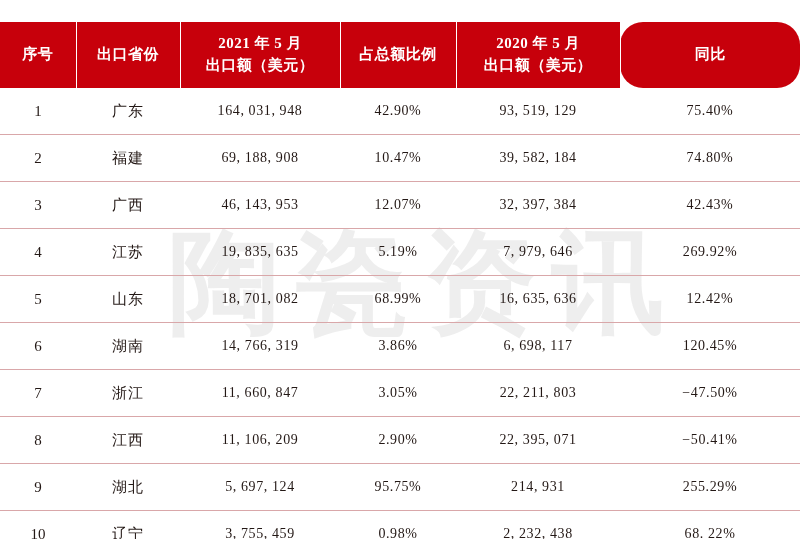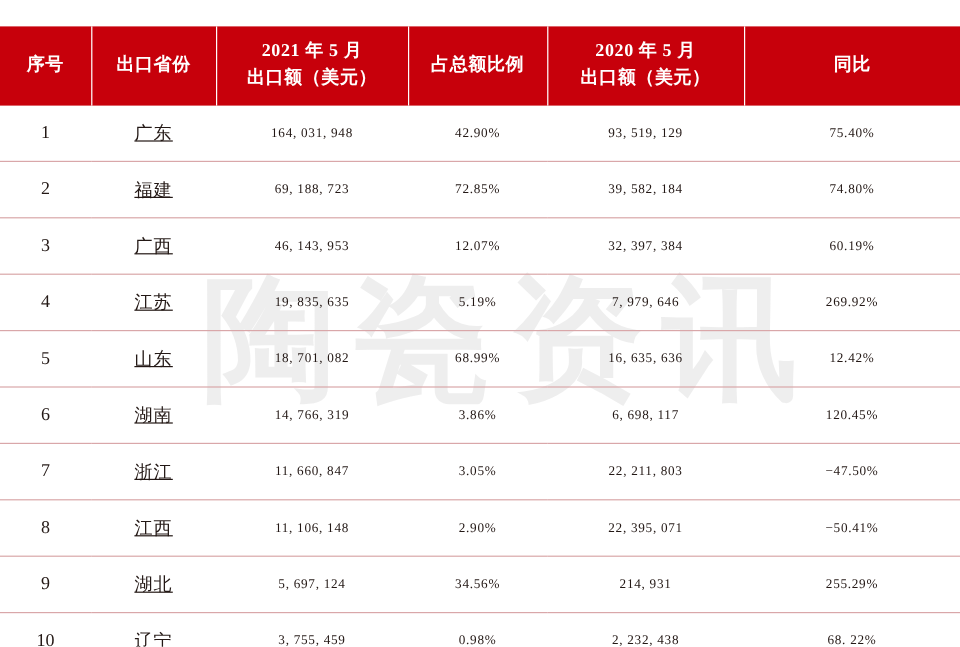--- a/index.html
+++ b/index.html
@@ -41,48 +41,48 @@
     line-height: 1.45;
     padding: 9px 4px;
     text-align: center;
     vertical-align: middle;
     border-right: 1px solid #ffffff;
     font-family: "Liberation Serif", serif;
     letter-spacing: 0.5px;
   }
   thead th:last-child {
     border-right: none;
+    border-radius: 23px;
   }
   thead tr { height: 66px; }
 
   tbody td {
     font-size: 15px;
     color: #231815;
     text-align: center;
     vertical-align: middle;
     padding: 0;
     height: 46px;
     border-bottom: 1px solid #d9a7a9;
     background: transparent;
     font-family: "Liberation Serif", serif;
   }
   tbody tr:last-child td {
     border-bottom: none;
   }
   tbody td.num-col {
-    font-size: 11px;
+    font-size: 14px;
     letter-spacing: 0.6px;
   }
   tbody td.idx-col {
     font-size: 15px;
   }
   tbody td.prov-col {
     font-size: 15px;
     letter-spacing: 1px;
-    text-decoration: underline;
   }
 
   
   .watermark {
     position: absolute;
     top: 0; left: 0;
     width: 800px;
     height: 539px;
     z-index: 1;
     pointer-events: none;
@@ -148,32 +148,32 @@
         <td class="idx-col">1</td>
         <td class="prov-col">广东</td>
         <td class="num-col">164, 031, 948</td>
         <td class="num-col">42.90%</td>
         <td class="num-col">93, 519, 129</td>
         <td class="num-col">75.40%</td>
       </tr>
       <tr>
         <td class="idx-col">2</td>
         <td class="prov-col">福建</td>
-        <td class="num-col">69, 188, 723</td>
-        <td class="num-col">72.85%</td>
+        <td class="num-col">69, 188, 908</td>
+        <td class="num-col">10.47%</td>
         <td class="num-col">39, 582, 184</td>
         <td class="num-col">74.80%</td>
       </tr>
       <tr>
         <td class="idx-col">3</td>
         <td class="prov-col">广西</td>
         <td class="num-col">46, 143, 953</td>
         <td class="num-col">12.07%</td>
         <td class="num-col">32, 397, 384</td>
-        <td class="num-col">60.19%</td>
+        <td class="num-col">42.43%</td>
       </tr>
       <tr>
         <td class="idx-col">4</td>
         <td class="prov-col">江苏</td>
         <td class="num-col">19, 835, 635</td>
         <td class="num-col">5.19%</td>
         <td class="num-col">7, 979, 646</td>
         <td class="num-col">269.92%</td>
       </tr>
       <tr>
@@ -196,30 +196,30 @@
         <td class="idx-col">7</td>
         <td class="prov-col">浙江</td>
         <td class="num-col">11, 660, 847</td>
         <td class="num-col">3.05%</td>
         <td class="num-col">22, 211, 803</td>
         <td class="num-col">−47.50%</td>
       </tr>
       <tr>
         <td class="idx-col">8</td>
         <td class="prov-col">江西</td>
-        <td class="num-col">11, 106, 148</td>
+        <td class="num-col">11, 106, 209</td>
         <td class="num-col">2.90%</td>
         <td class="num-col">22, 395, 071</td>
         <td class="num-col">−50.41%</td>
       </tr>
       <tr>
         <td class="idx-col">9</td>
         <td class="prov-col">湖北</td>
         <td class="num-col">5, 697, 124</td>
-        <td class="num-col">34.56%</td>
+        <td class="num-col">95.75%</td>
         <td class="num-col">214, 931</td>
         <td class="num-col">255.29%</td>
       </tr>
       <tr>
         <td class="idx-col">10</td>
         <td class="prov-col">辽宁</td>
         <td class="num-col">3, 755, 459</td>
         <td class="num-col">0.98%</td>
         <td class="num-col">2, 232, 438</td>
         <td class="num-col">68. 22%</td>

